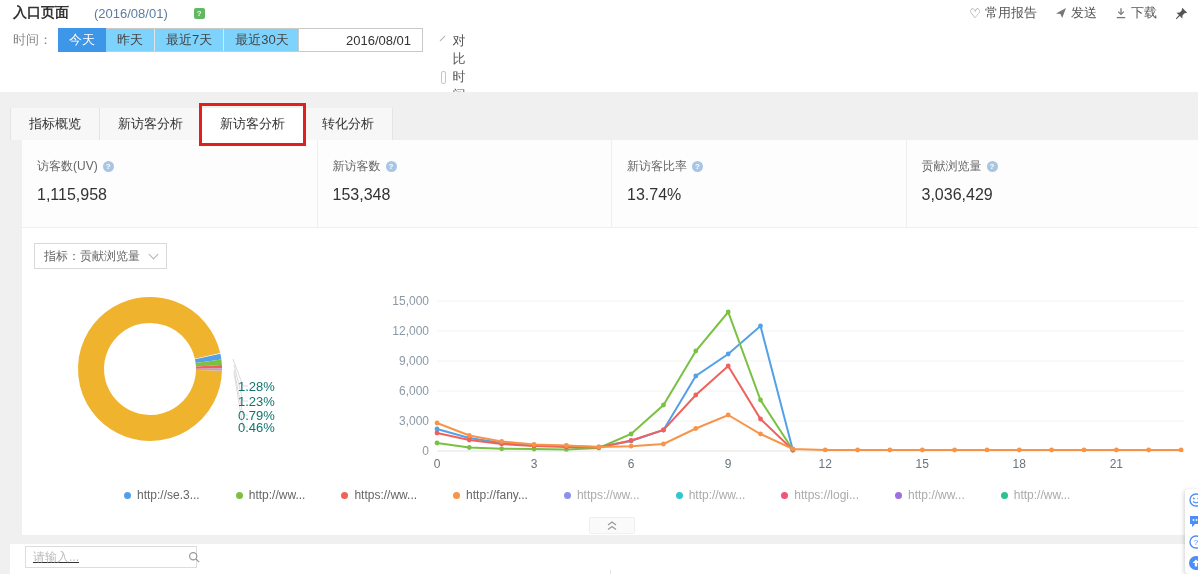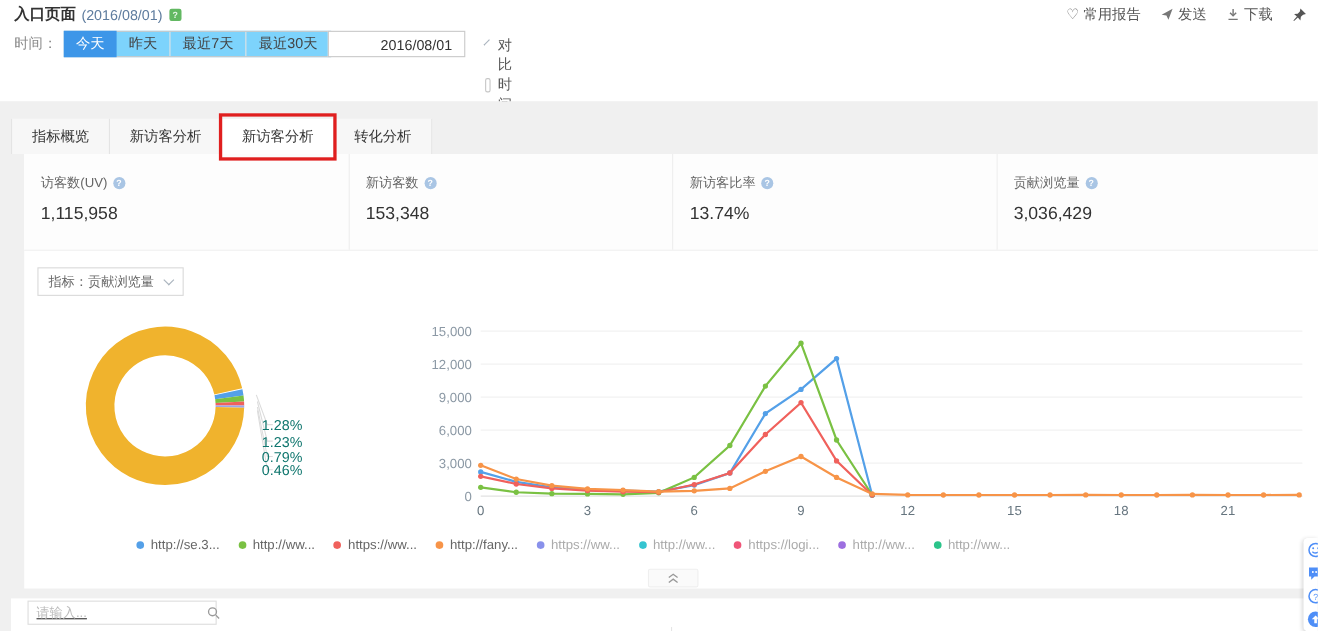--- a/index.html
+++ b/index.html
@@ -1,21 +1,21 @@
 <!DOCTYPE html>
 <html><head>
 <meta charset="utf-8">
 <style>
   * { margin:0; padding:0; box-sizing:border-box; }
   html,body { width:1198px; height:574px; overflow:hidden; background:#fff;
     font-family:"Liberation Sans","DejaVu Sans",sans-serif; color:#333; }
 
   
   #header { position:absolute; left:0; top:0; width:1198px; height:92px; background:#fff; }
-  #title-row { position:absolute; left:13px; top:4px; height:18px; display:flex; align-items:center; }
+  #title-row { position:absolute; left:13px; top:4px; height:18px; display:flex; align-items:center;gap:20px; }
   #page-title { font-size:14px; font-weight:bold; color:#333; }
   #title-date { font-size:13px; color:#5E7C9E; margin-left:5px;text-align:center; }
   .green-help { display:inline-flex; align-items:center; justify-content:center;
     width:11px; height:11px; margin-left:6px; background:#62B862; color:#E9F6E9;
     font-size:8px; font-weight:bold; border-radius:2px; }
   #header-actions { position:absolute; right:10px; top:4px; display:flex; align-items:center; gap:18px;
     font-size:13px; color:#555; }
   .hact { display:flex; align-items:center; gap:4px; cursor:pointer; }
   .hact svg { display:block; }
   .heart-glyph { font-size:13px; color:#777; }
@@ -68,21 +68,21 @@
     background:#fff; display:flex; align-items:center; padding:0 9px; font-size:12px; color:#666; cursor:pointer; }
   #metric-selector .chev-down { margin-left:10px; }
 
   
   #donut-svg { position:absolute; left:30px; top:143px; }
   .pct-label { position:absolute; left:216px; font-size:13px; color:#0f766e; }
   #line-svg { position:absolute; left:360px; top:152px; }
   svg text { font-family:"Liberation Sans","DejaVu Sans",sans-serif; }
 
   
-  #legend { position:absolute; left:102px; top:348px; width:1040px; display:flex; gap:17px;
+  #legend { position:absolute; left:102px; top:348px; width:1040px; display:flex; gap:36px;
     align-items:center; flex-wrap:nowrap; }
   .legend-item { display:flex; align-items:center; gap:6px; font-size:12px; color:#666; cursor:pointer; white-space:nowrap; }
   .legend-item.off { color:#ABABAB; }
   .ldot { width:7px; height:7px; border-radius:50%; flex:0 0 auto; }
 
   
   #collapse-btn { position:absolute; left:567px; top:377px; width:46px; height:17px; background:#FAFAFA;
     border:1px solid #EFEFEF; border-radius:2px; display:flex; align-items:center; justify-content:center; cursor:pointer; }
 
   

